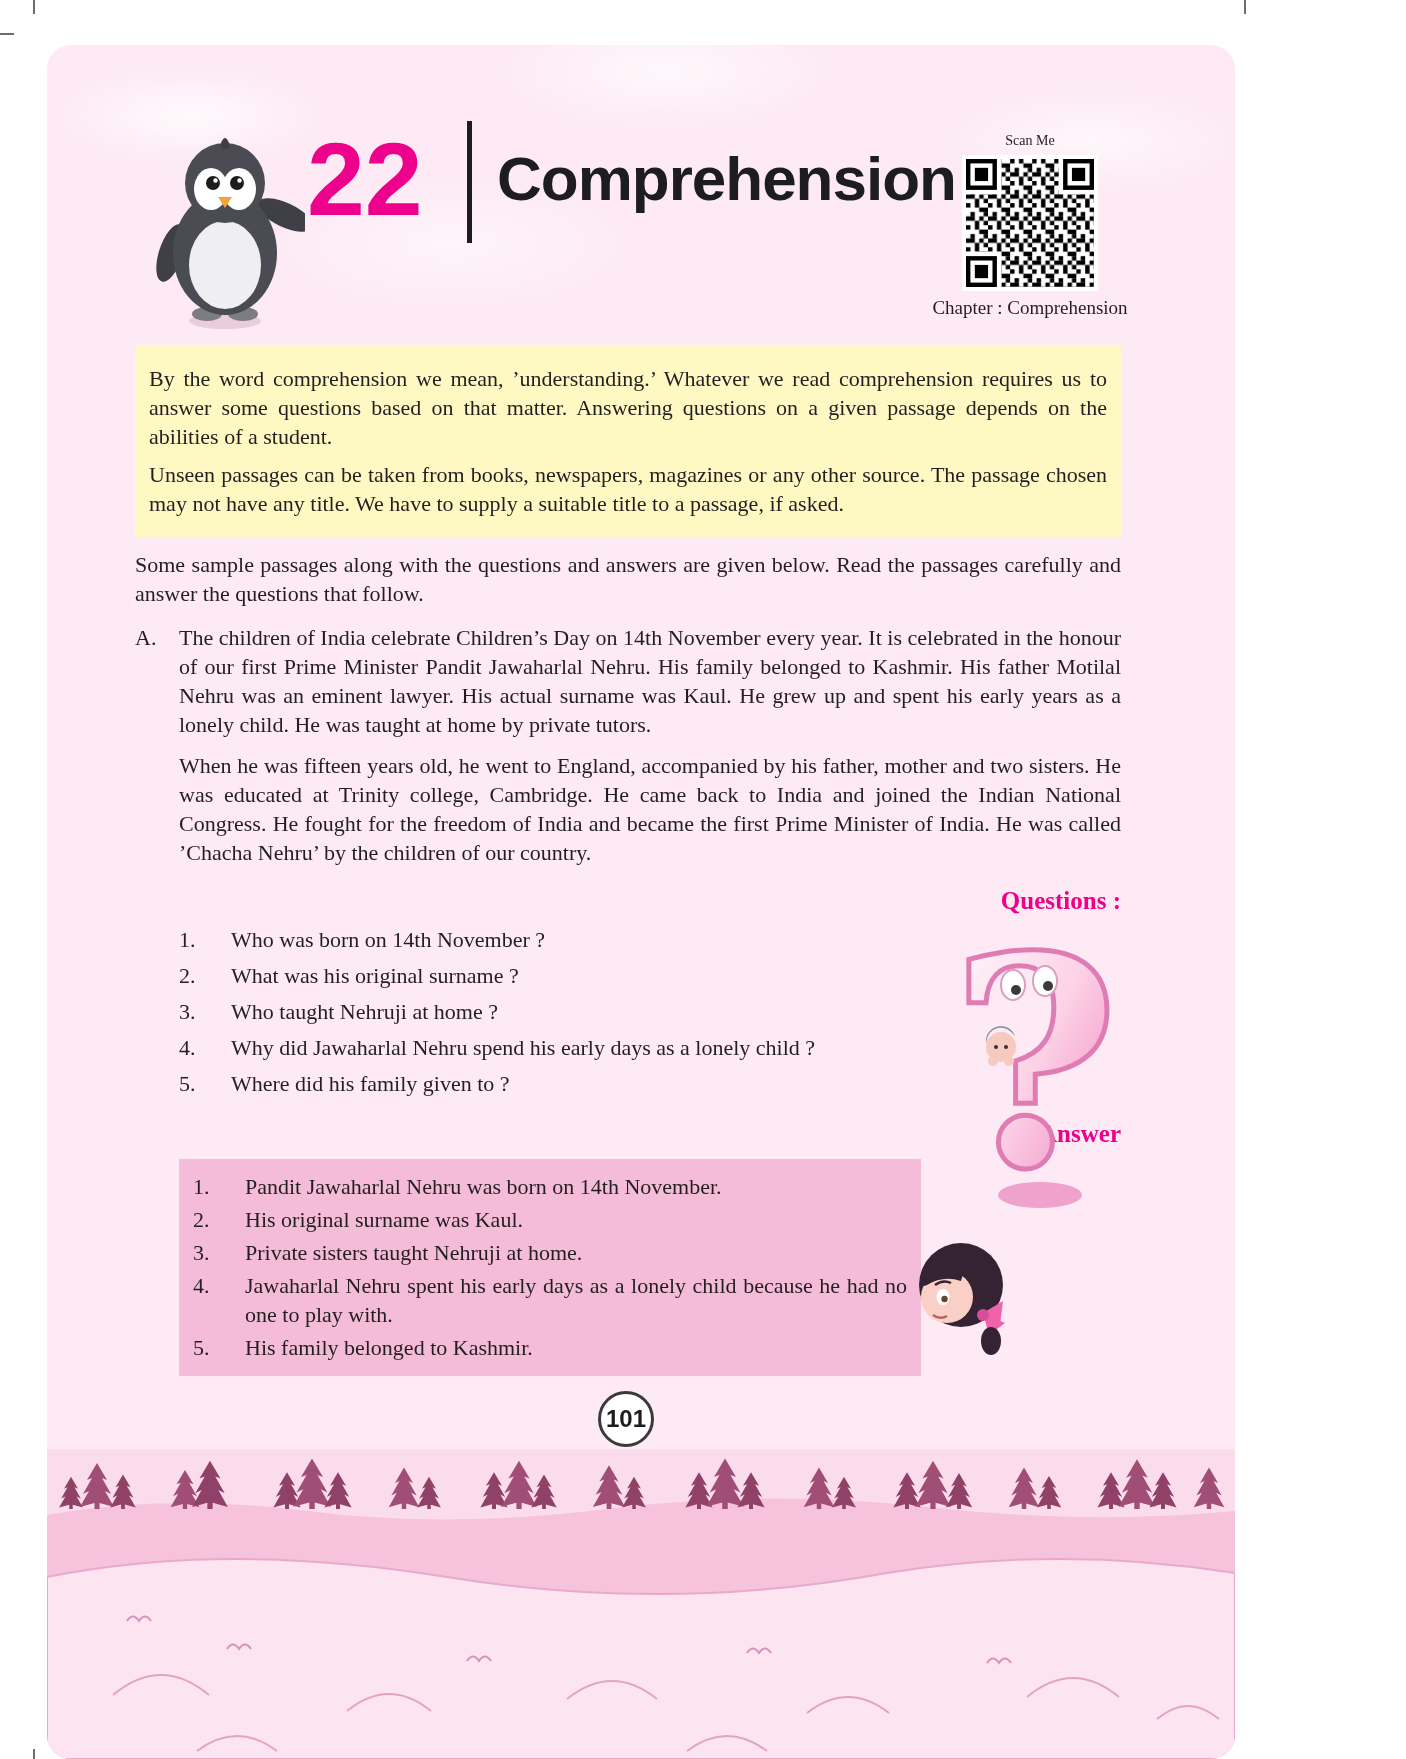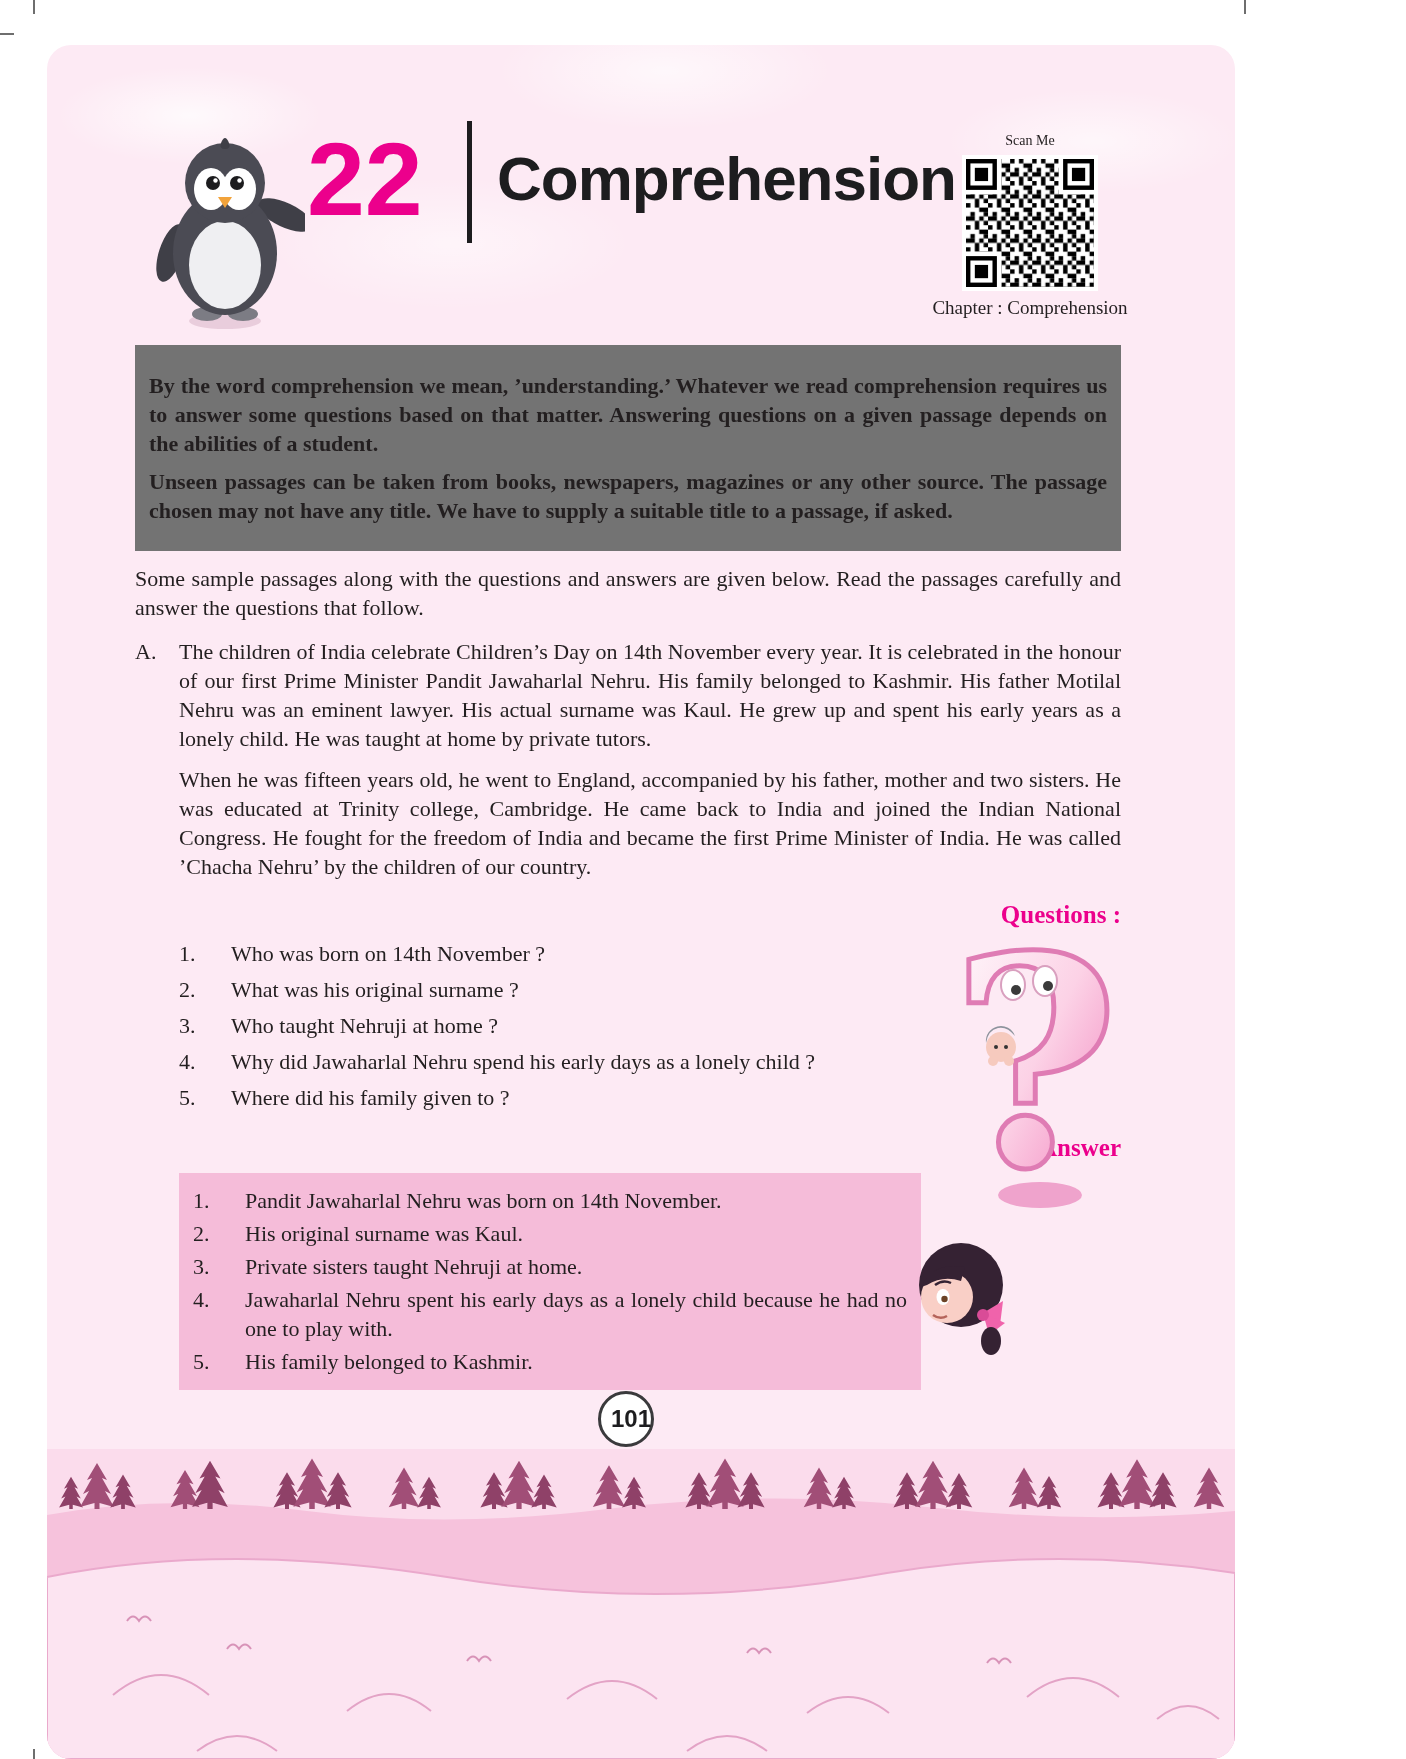--- a/index.html
+++ b/index.html
@@ -51,21 +51,21 @@
   .scanme-label { font-size:14px; }
   .qr-wrap { width:136px; height:136px; margin:6px auto 6px auto; background:#ffffff; padding:4px; }
   .qr-wrap svg { display:block; width:128px; height:128px; }
   .qr-caption { font-size:19px; }
 
   
   .content {
     position:absolute; top:300px; left:88px; width:986px;
     font-size:22px; line-height:1.32; text-align:justify;
   }
-  .intro-highlight { background:#737373; padding:26px 14px;font-weight:bold; }
+  .intro-highlight { background:#fef9c3; padding:19px 14px; }
   .intro-highlight p + p { margin-top:9px; }
   .plain-para { margin-top:13px; }
   .passage-row { display:flex; margin-top:15px; }
   .passage-label { flex:0 0 44px; }
   .passage-cont { margin-left:44px; margin-top:12px; }
   .sec-head {
     font-weight:bold; color:#ec008c; font-size:25px;
     margin-top:17px; text-align:right;
   }
   .q-list { margin-top:6px; }
@@ -77,21 +77,21 @@
   }
   .ans-block .l-row { margin:3px 0; line-height:1.35; }
   .ans-block .txt { text-align:justify; }
 
   
   .qmark { position:absolute; left:898px; top:898px; }
   .girl { position:absolute; left:856px; top:1190px; }
   .page-num {
     position:absolute; left:551px; top:1346px; width:56px; height:56px;
     border-radius:50%; background:#ffffff; border:3px solid #3a3a3c;
-    display:flex; align-items:center; justify-content:flex-end;
+    display:flex; align-items:center; justify-content:center;
     font-family:"Liberation Sans", sans-serif; font-weight:bold; font-size:24px;
     z-index:3; color:#1d1d1f;
   }
   .footer-art { position:absolute; left:0; bottom:0; z-index:2; }
 </style>
 </head>
 <body>
 
 <div class="crop cm-tl-v"></div>
 <div class="crop cm-tl-h"></div>

